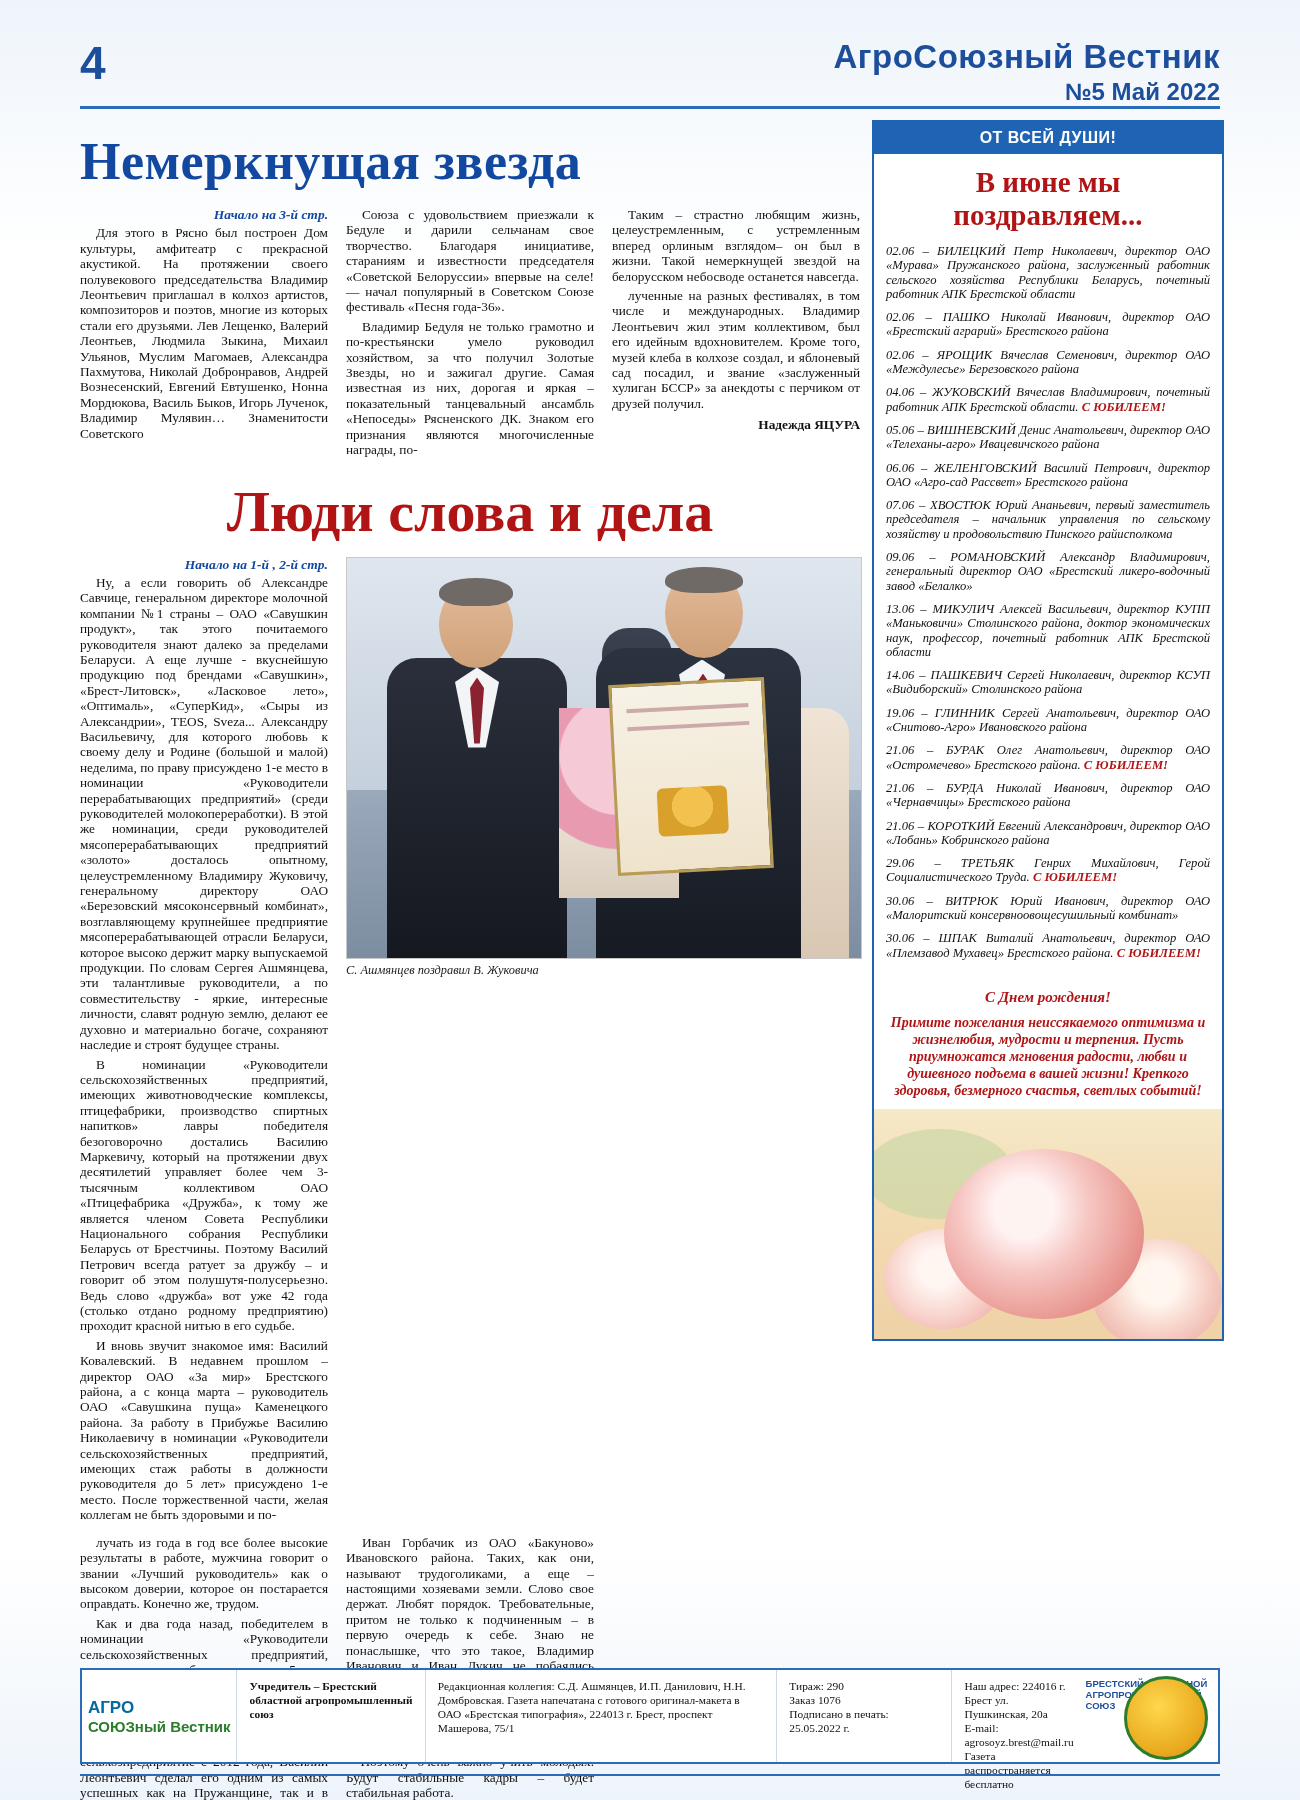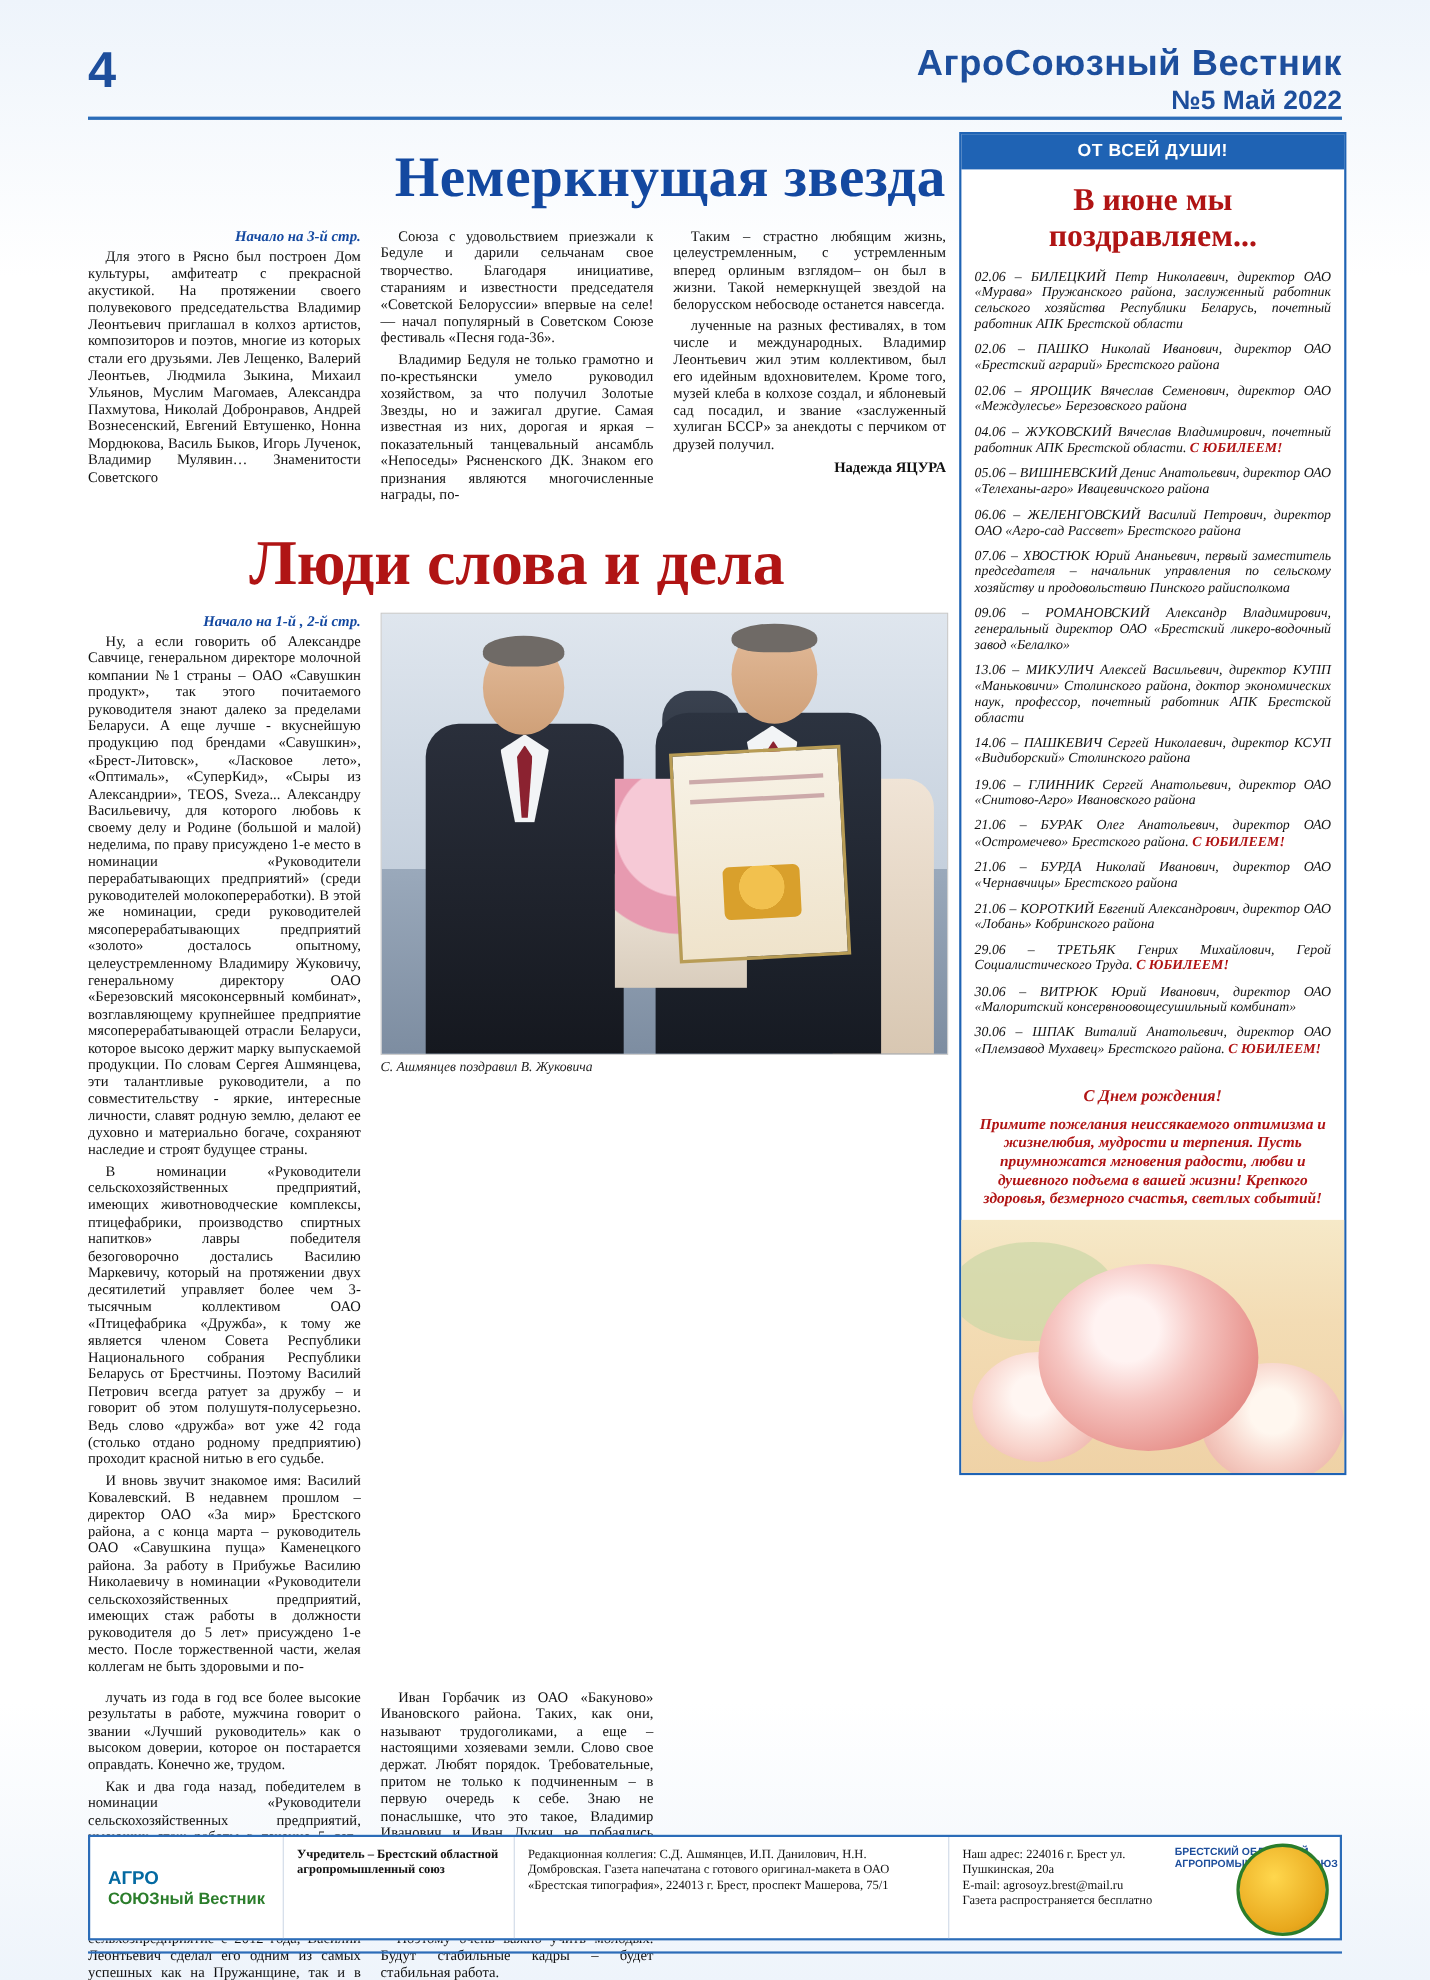--- a/index.html
+++ b/index.html
@@ -37,21 +37,21 @@
     font-family:"Liberation Sans", sans-serif;
   }
   .rule-top{
     position:absolute;left:80px;right:80px;top:106px;height:3px;background:#2b6cb8;
   }
   
   .left-col{
     position:absolute;left:80px;top:118px;width:780px;
   }
   .headline1{
-    text-align:right;
+    text-align:left;
     font-size:52px;font-weight:bold;color:#1348a0;
     font-family:"Liberation Serif", serif;
     margin:14px 0 16px 0;
     letter-spacing:.5px;
   }
   .headline2{
     text-align:center;
     font-size:58px;font-weight:bold;color:#b01414;
     font-family:"Liberation Serif", serif;
     margin:16px 0 12px 0;
@@ -337,20 +337,23 @@
 
   <div class="footer">
     <div class="f-logo">
       <div>
         <div class="l1">АГРО</div>
         <div class="l2">СОЮЗный Вестник</div>
       </div>
     </div>
     <div class="f-col founder">Учредитель – Брестский областной агропромышленный союз</div>
     <div class="f-col mid">Редакционная коллегия: С.Д. Ашмянцев, И.П. Данилович, Н.Н. Домбровская. Газета напечатана с готового оригинал-макета в ОАО «Брестская типография», 224013 г. Брест, проспект Машерова, 75/1</div>
+    <div class="f-col" style="width:170px;white-space:pre-line">Тираж: 290
+Заказ 1076
+Подписано в печать: 25.05.2022 г.</div>
     <div class="f-col right" style="white-space:pre-line">Наш адрес: 224016 г. Брест ул. Пушкинская, 20а
 E-mail: agrosoyz.brest@mail.ru
 Газета распространяется бесплатно</div>
     <div class="f-emblem">
       <div class="txt">БРЕСТСКИЙ ОБЛАСТНОЙ АГРОПРОМЫШЛЕННЫЙ СОЮЗ</div>
       <div class="circle"></div>
     </div>
   </div>
   <div class="rule-bottom"></div>
 

